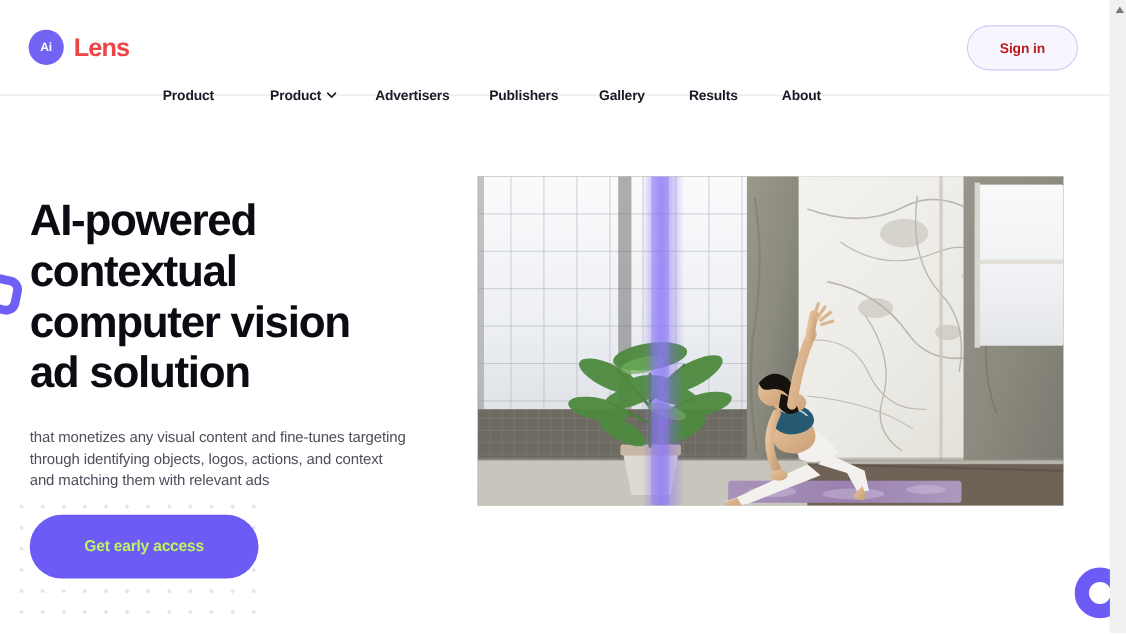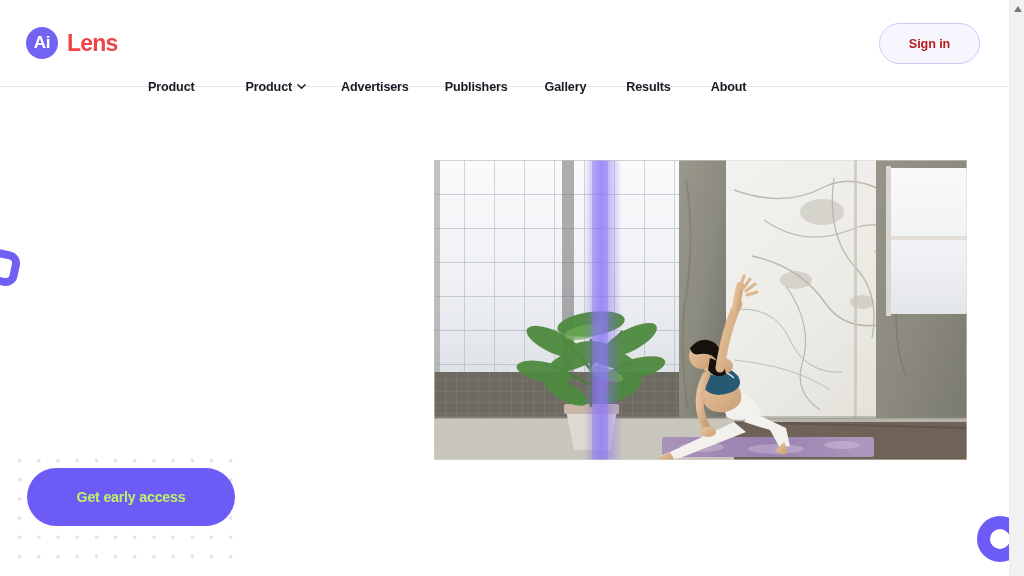--- a/index.html
+++ b/index.html
@@ -38,21 +38,21 @@
   .brand {
     position: absolute;
     left: 26px; top: 27px;
     display: flex; align-items: center; gap: 9px;
   }
   .brand-mark {
     width: 32px; height: 32px;
     border-radius: 50%;
     background: #7263f3;
     color: #ffffff;
-    font-size: 17px;
+    font-size: 11px;
     font-weight: bold;
     letter-spacing: -0.2px;
     display: flex; align-items: center; justify-content: center;
   }
   .brand-name {
     font-size: 23px;
     font-weight: bold;
     color: #ef4444;
     letter-spacing: -0.8px;
   }
@@ -252,20 +252,22 @@
       </nav>
 
       <div class="header-actions">
         <button class="btn-outline btn-signin">Sign in</button>
       </div>
     </div>
 
     <div class="deco-square"></div>
 
     <div class="hero-left">
+      <h1 class="headline">AI-powered contextual computer vision ad solution</h1>
+      <p class="subhead">that monetizes any visual content and fine-tunes targeting through identifying objects, logos, actions, and context and matching them with relevant ads</p>
     </div>
 
     <div class="dot-grid-2"></div>
     <button class="cta">Get early access</button>
 
     <div class="hero-image">
       <svg width="533" height="300" viewBox="0 0 533 300" xmlns="http://www.w3.org/2000/svg">
         <defs>
           <linearGradient id="marbleG" x1="0" y1="0" x2="1" y2="1">
             <stop offset="0%" stop-color="#f3f2ef"></stop>

